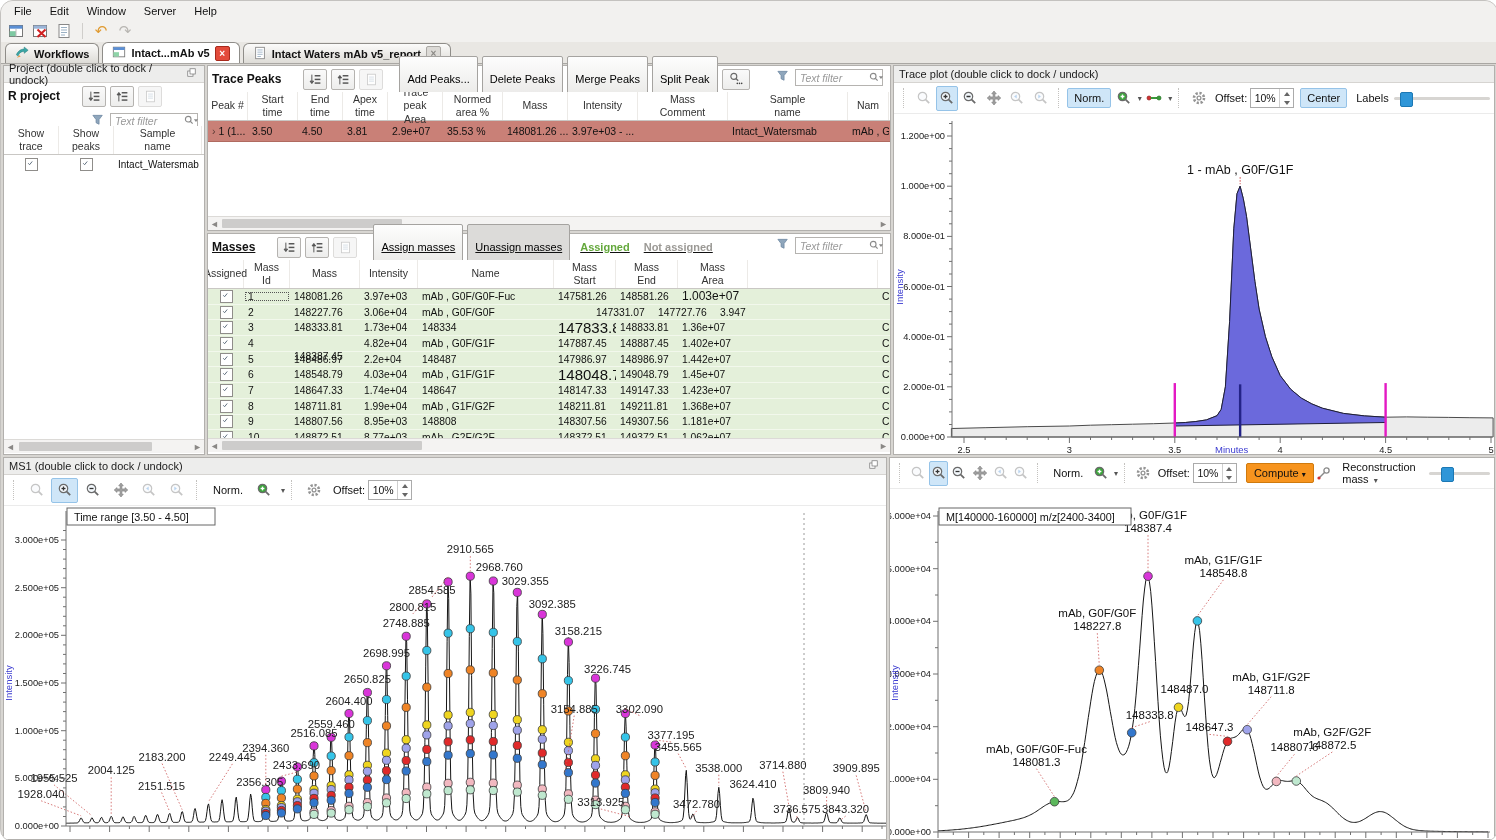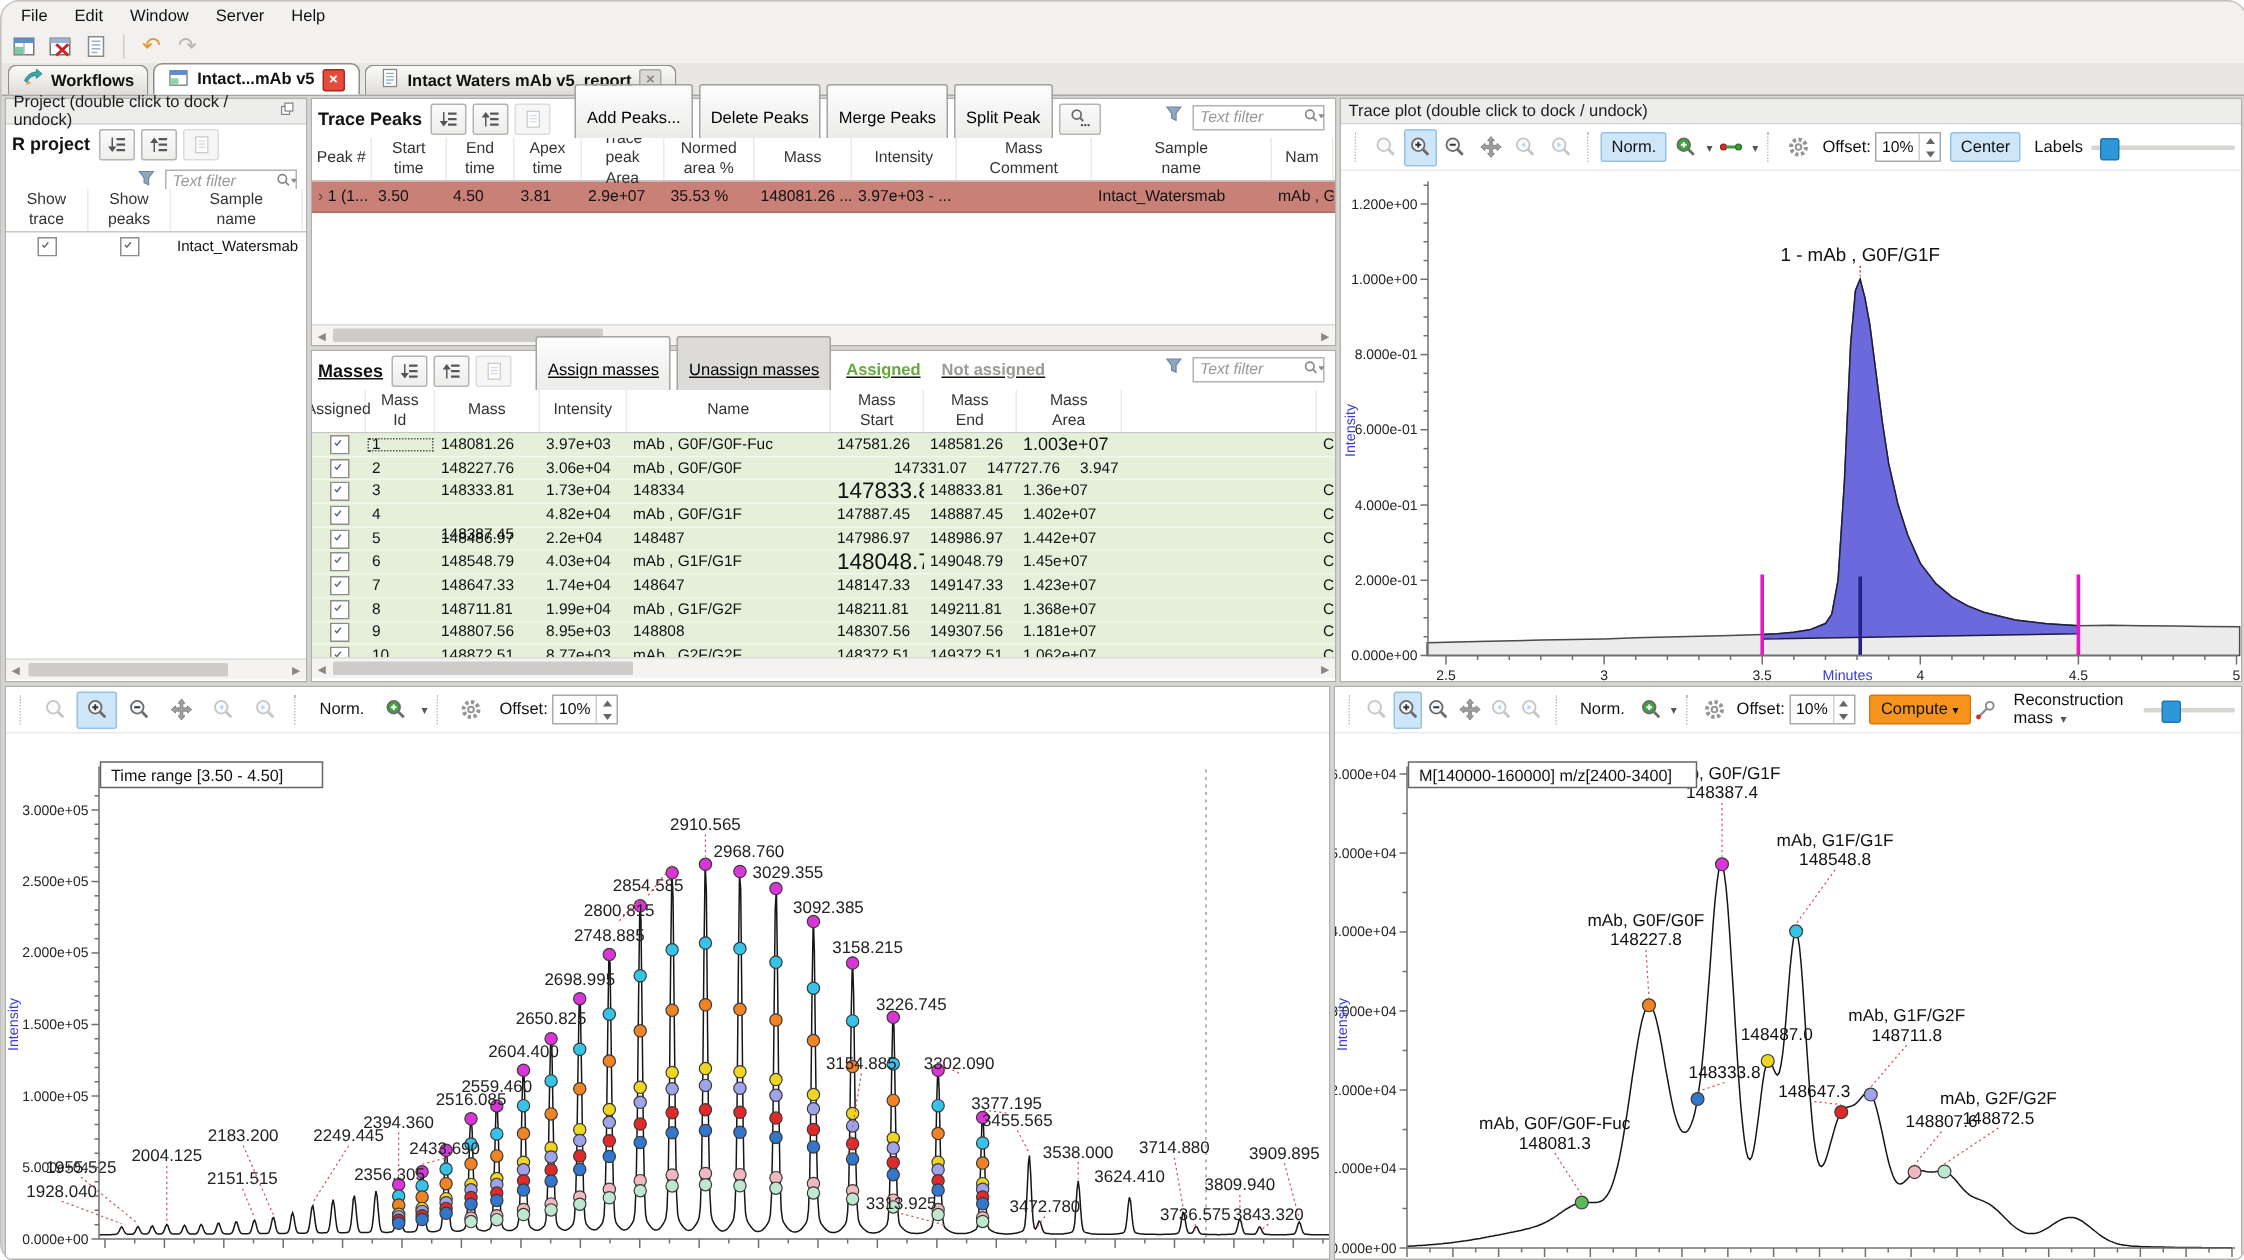--- a/index.html
+++ b/index.html
@@ -20,21 +20,21 @@
   .tab.active{background:#ffffff;height:20px;}
   .closebox{width:13px;height:13px;border-radius:2px;display:flex;align-items:center;justify-content:center;font-size:10px;font-weight:bold;}
   .closebox.red{background:#e34b3b;border:1px solid #a8291c;color:#fff;}
   .closebox.gray{background:#dcdad6;border:1px solid #aaa8a4;color:#8b8985;}
   
   .panel{position:absolute;background:#fff;border:1px solid #b2b0ad;box-sizing:border-box;}
   .ptitle{height:16px;background:#ededec;border-bottom:1px solid #d6d4d1;font-size:11px;color:#1c1c1c;
     display:flex;align-items:center;padding:0 5px;justify-content:space-between;}
   .dockic{width:12px;height:12px;}
   .secthead{display:flex;align-items:center;gap:4px;padding:3px 4px;height:20px;position:relative;}
-  .sectlabel{font-weight:bold;font-size:12px;margin-right:2px;}
+  .sectlabel{font-weight:bold;font-size:12px;margin-right:18px;}
   .icbtn{width:22px;height:19px;border:1px solid #b5b3b0;background:linear-gradient(#fafafa,#ededec);border-radius:2px;
     display:flex;align-items:center;justify-content:center;}
   .icbtn.dis{opacity:.45;background:#ececec;}
   .abtn{border:1px solid #a5a3a0;background:linear-gradient(#fdfdfd,#e8e7e5);border-radius:2px;padding:16px 7px;font-size:11px;white-space:nowrap;}
   .abtn.pressed{background:#dcdbd9;}
   .filterwrap{position:absolute;right:5px;top:3px;display:flex;align-items:center;gap:4px;}
   .tfinput{width:88px;height:17px;border:1px solid #b5b3b0;font-size:10.5px;padding:0 16px 0 4px;box-sizing:border-box;font-family:"Liberation Sans",sans-serif;}
   .tfinput::placeholder{font-style:italic;color:#999;}
   .tfico{position:relative;margin-left:-18px;width:16px;height:12px;}
   .greenlbl{color:#64a83c;font-weight:bold;margin-left:6px;}
@@ -739,20 +739,27 @@
           <line x1="597.0" y1="324" x2="597.0" y2="330" stroke="#707070"></line>
           <text x="597.0" y="340" font-size="9.3" text-anchor="middle" fill="#222">5</text>
           <text x="337.716" y="340" font-size="9.5" text-anchor="middle" fill="#3b3bd0">Minutes</text>
           <text transform="rotate(-90 9 174)" x="9" y="174" font-size="9.5" text-anchor="middle" fill="#3b3bd0">Intensity</text>
           <text x="346.148" y="61.19999999999999" font-size="12.5" text-anchor="middle" fill="#111">1 - mAb , G0F/G1F</text>
           <line x1="346.148" y1="64.19999999999999" x2="346.148" y2="71.19999999999999" stroke="#cc4444" stroke-dasharray="1.5 1.5"></line>
         </svg></div>
   </div>
 
   <div class="panel" style="left:2px;top:456px;width:884px;height:383px;">
+    <div class="ptitle">
+      <span>MS1 (double click to dock / undock)</span>
+      <span class="dockic" id="dock2"><svg width="12" height="12" viewBox="0 0 16 16">
+            <rect x="1" y="4" width="7" height="7" fill="#fff" stroke="#7a7a7a"></rect>
+            <rect x="4" y="1" width="7" height="7" fill="#fff" stroke="#7a7a7a"></rect>
+          </svg></span>
+    </div>
     <div class="ptb" id="ms1tb">
         <span class="tsep"></span>
         <span class="tbn dis">
           <svg width="16" height="16" viewBox="0 0 16 16">
             <circle cx="6.5" cy="6.5" r="4.2" fill="#f2f7fb" stroke="#6a6a6a" stroke-width="1.2"></circle>
             <line x1="9.7" y1="9.7" x2="13.2" y2="13.2" stroke="#6a6a6a" stroke-width="1.8"></line>
           </svg>
         </span>
         <span class="tbn active">
           <svg width="16" height="16" viewBox="0 0 16 16">

